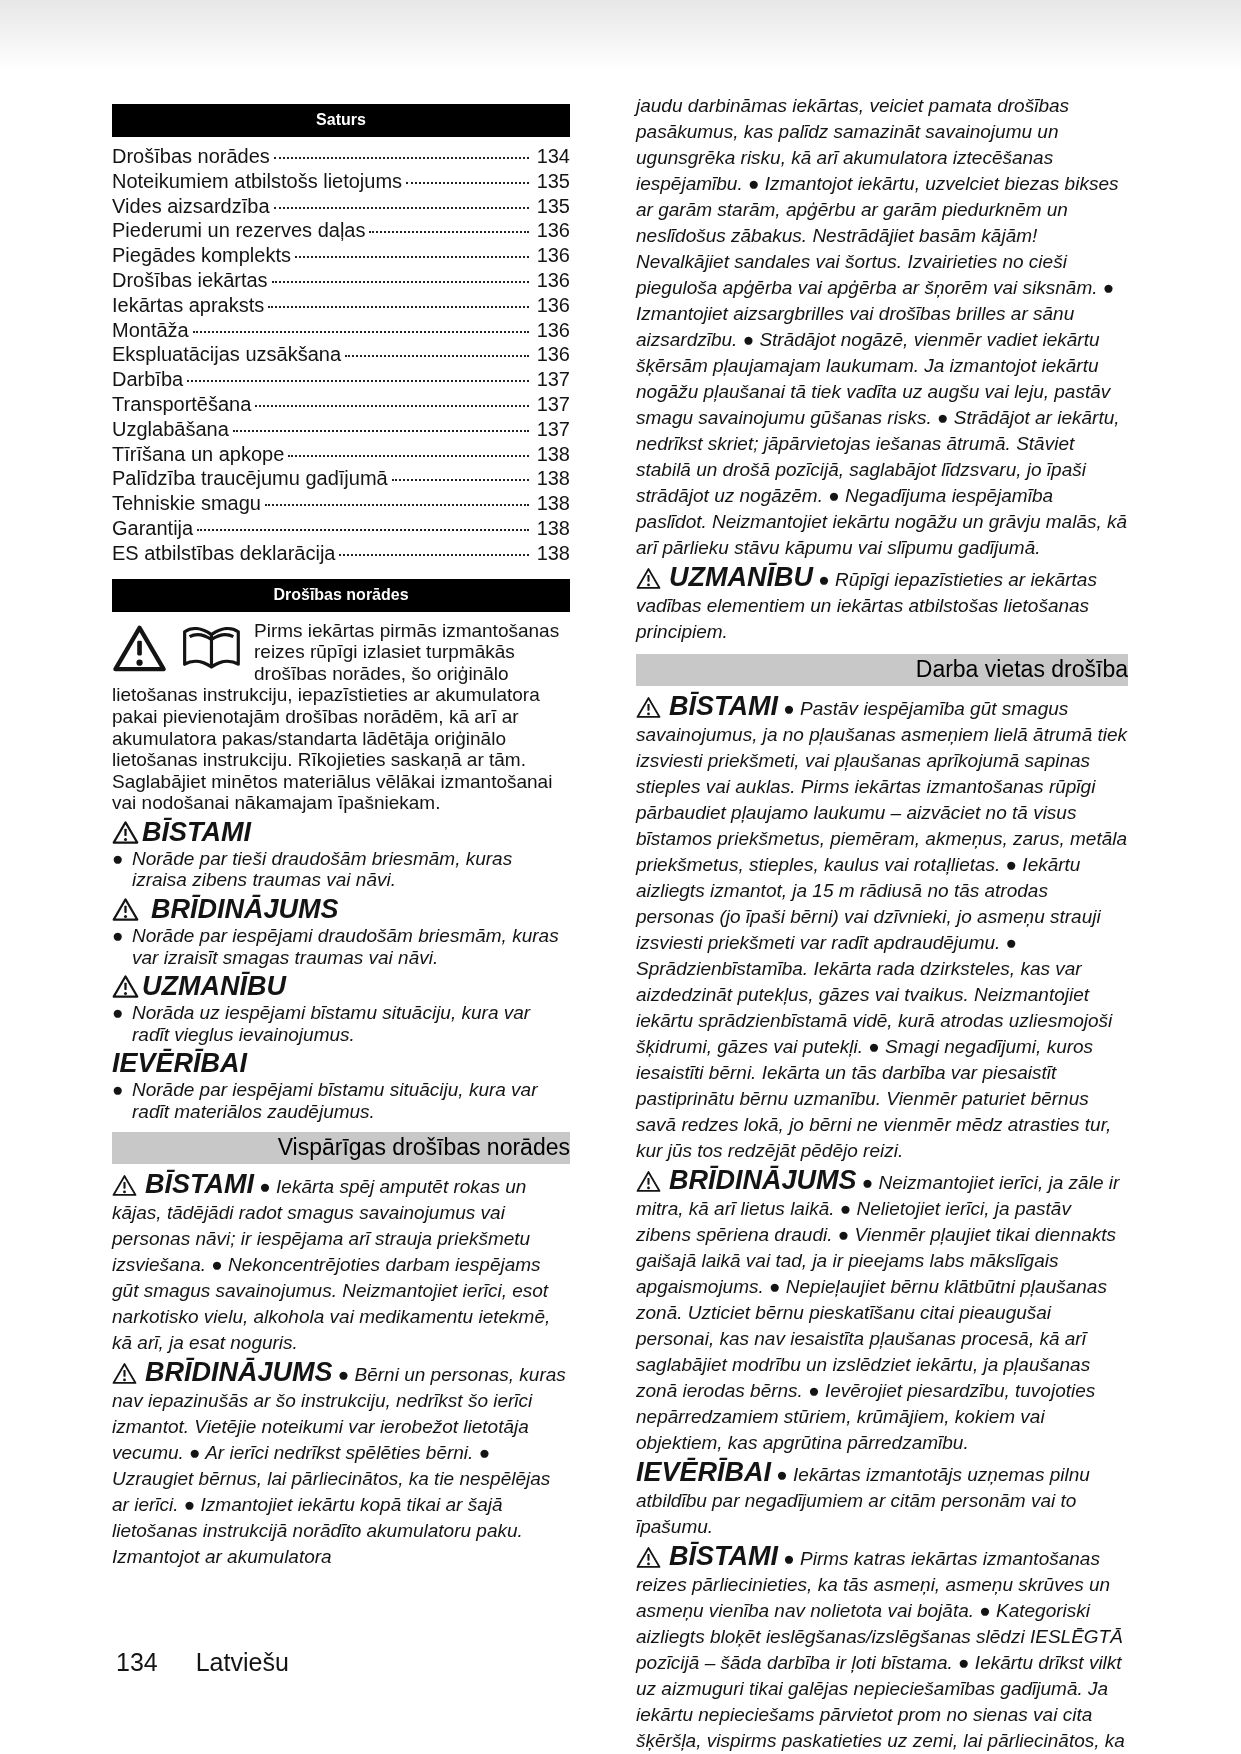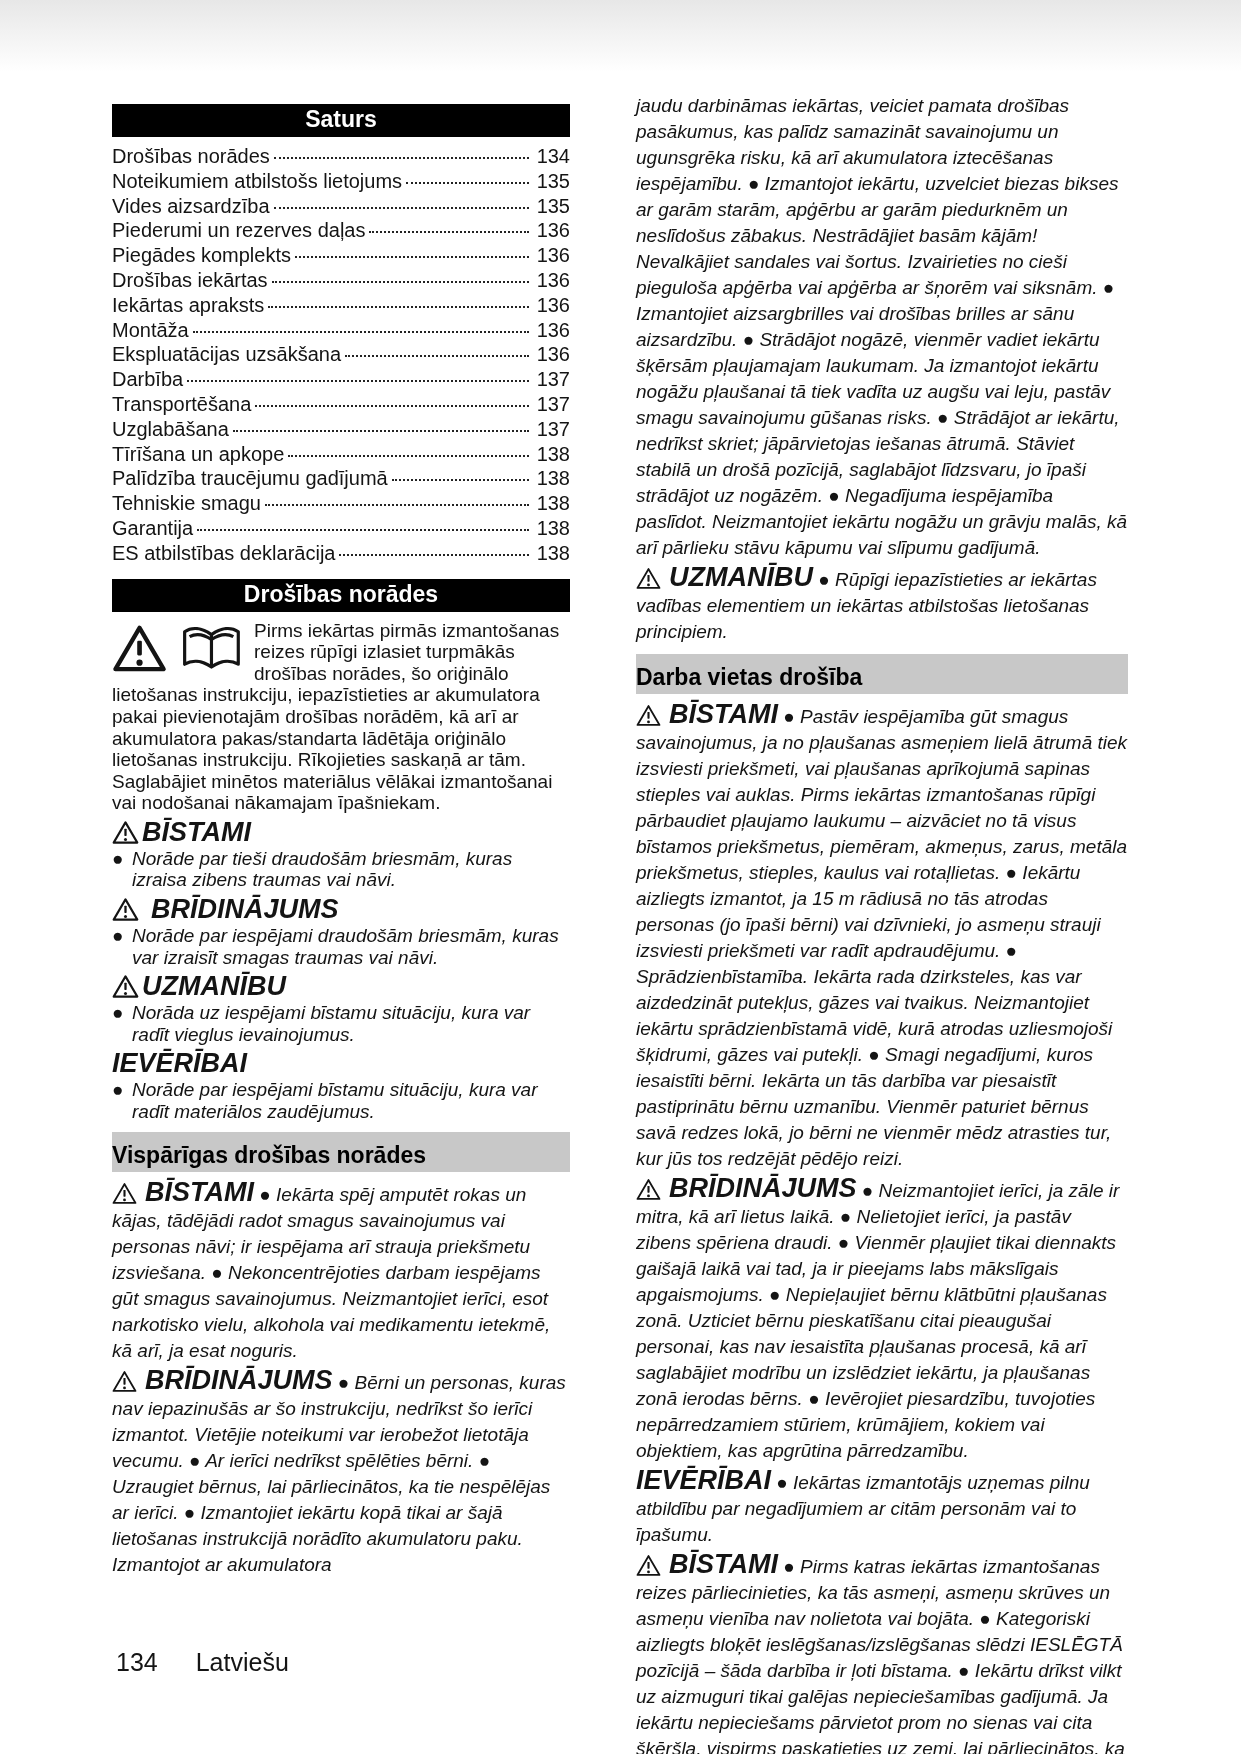--- a/index.html
+++ b/index.html
@@ -9,24 +9,24 @@
     color:#141414;
   }
   .page::before {
     content:""; position:absolute; top:0; left:0; right:0; height:72px;
     background:linear-gradient(#e7e7e7, #ffffff); pointer-events:none;
   }
   .columns { position:absolute; left:112px; top:104px; width:1016px; display:flex; }
   .col-left  { width:458px; margin-right:66px; }
   .col-right { width:492px; margin-top:-14px; }
 
-  .bar-black { background:#000; color:#fff; font-weight:700; font-size:23px;
+  .bar-black { background:#000; color:#fff; font-weight:700; font-size:16px;
                line-height:27px; text-align:center; padding:2px 0 4px; }
-  .bar-gray  { background:#c8c8c8; color:#000; font-weight:700; font-size:23px;
-               line-height:26px; text-align:left; padding:10px 0 4px; margin:9px 0 7px; }
+  .bar-gray  { background:#c8c8c8; color:#000; font-weight:400; font-size:23px;
+               line-height:26px; text-align:right; padding:2px 0 4px; margin:9px 0 7px; }
 
   .toc { margin:7px 0 13px; }
   .toc-row { display:flex; align-items:baseline; font-size:20px; line-height:24.8px; }
   .toc-dots { flex:1; border-bottom:2px dotted #222; margin:0 3px 0 4px; transform:translateY(-4px); }
   .toc-page { text-align:right; min-width:38px; }
 
   p { margin:0; }
   .body-text { font-size:19px; line-height:21.6px; }
   .intro { margin-top:8px; }
   .intro2 { margin-top:1px; }

